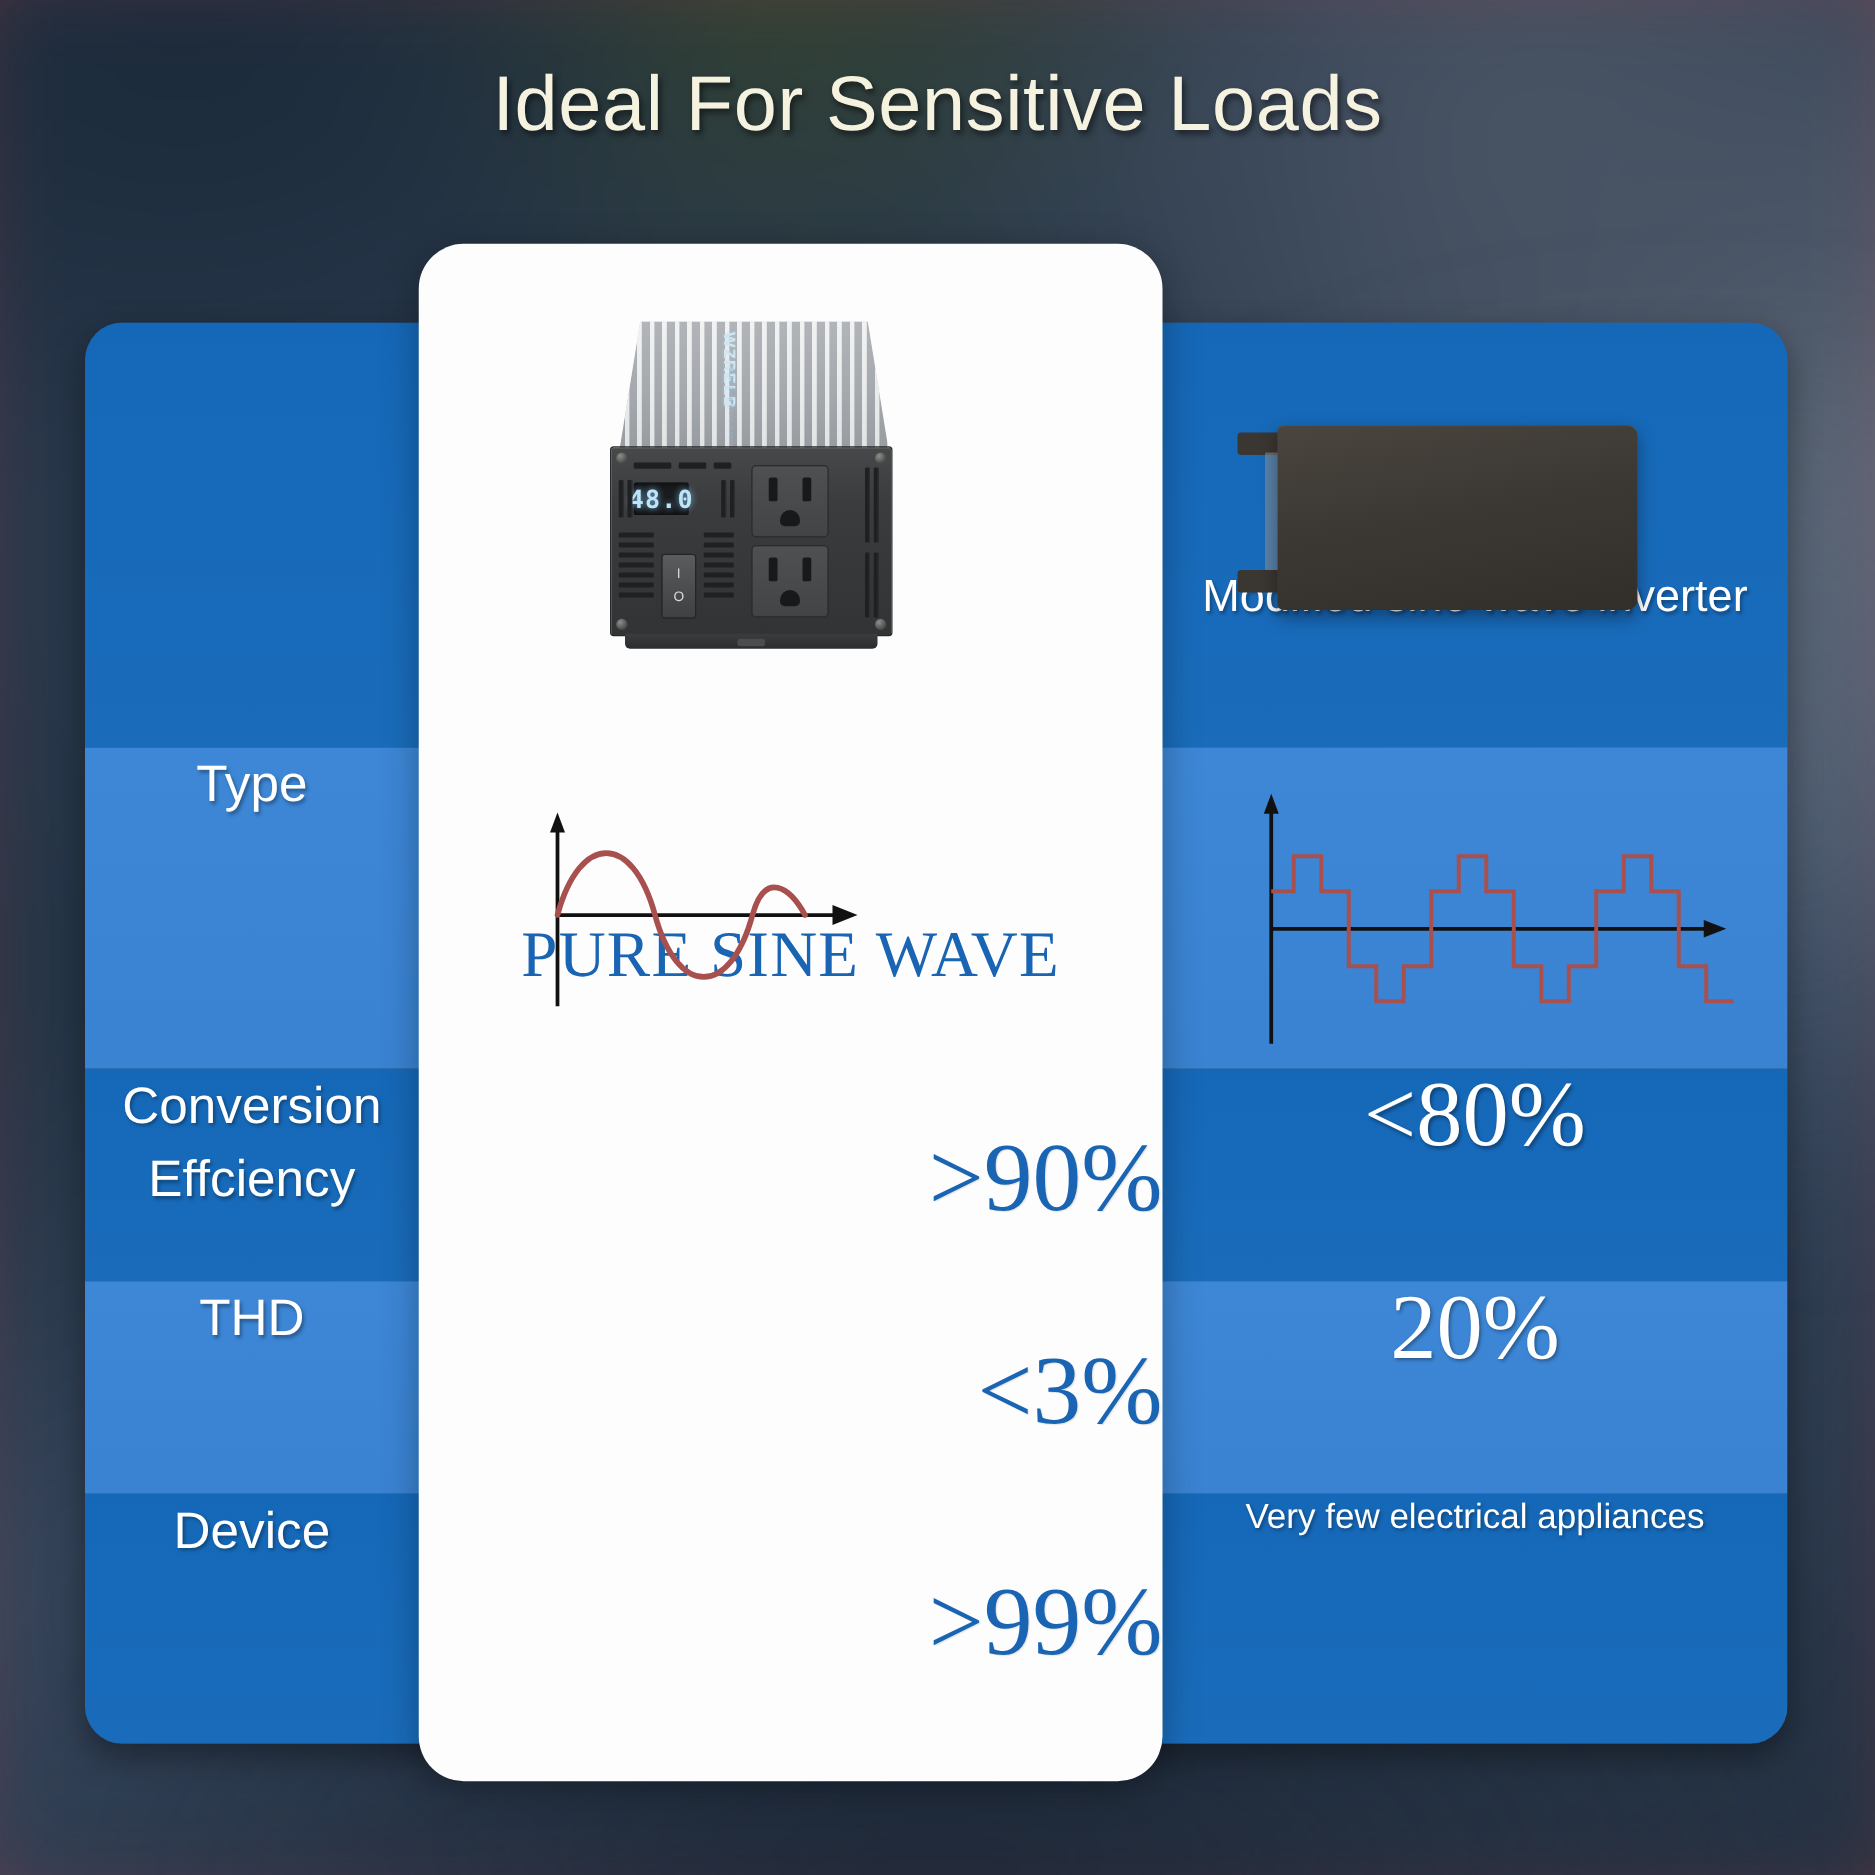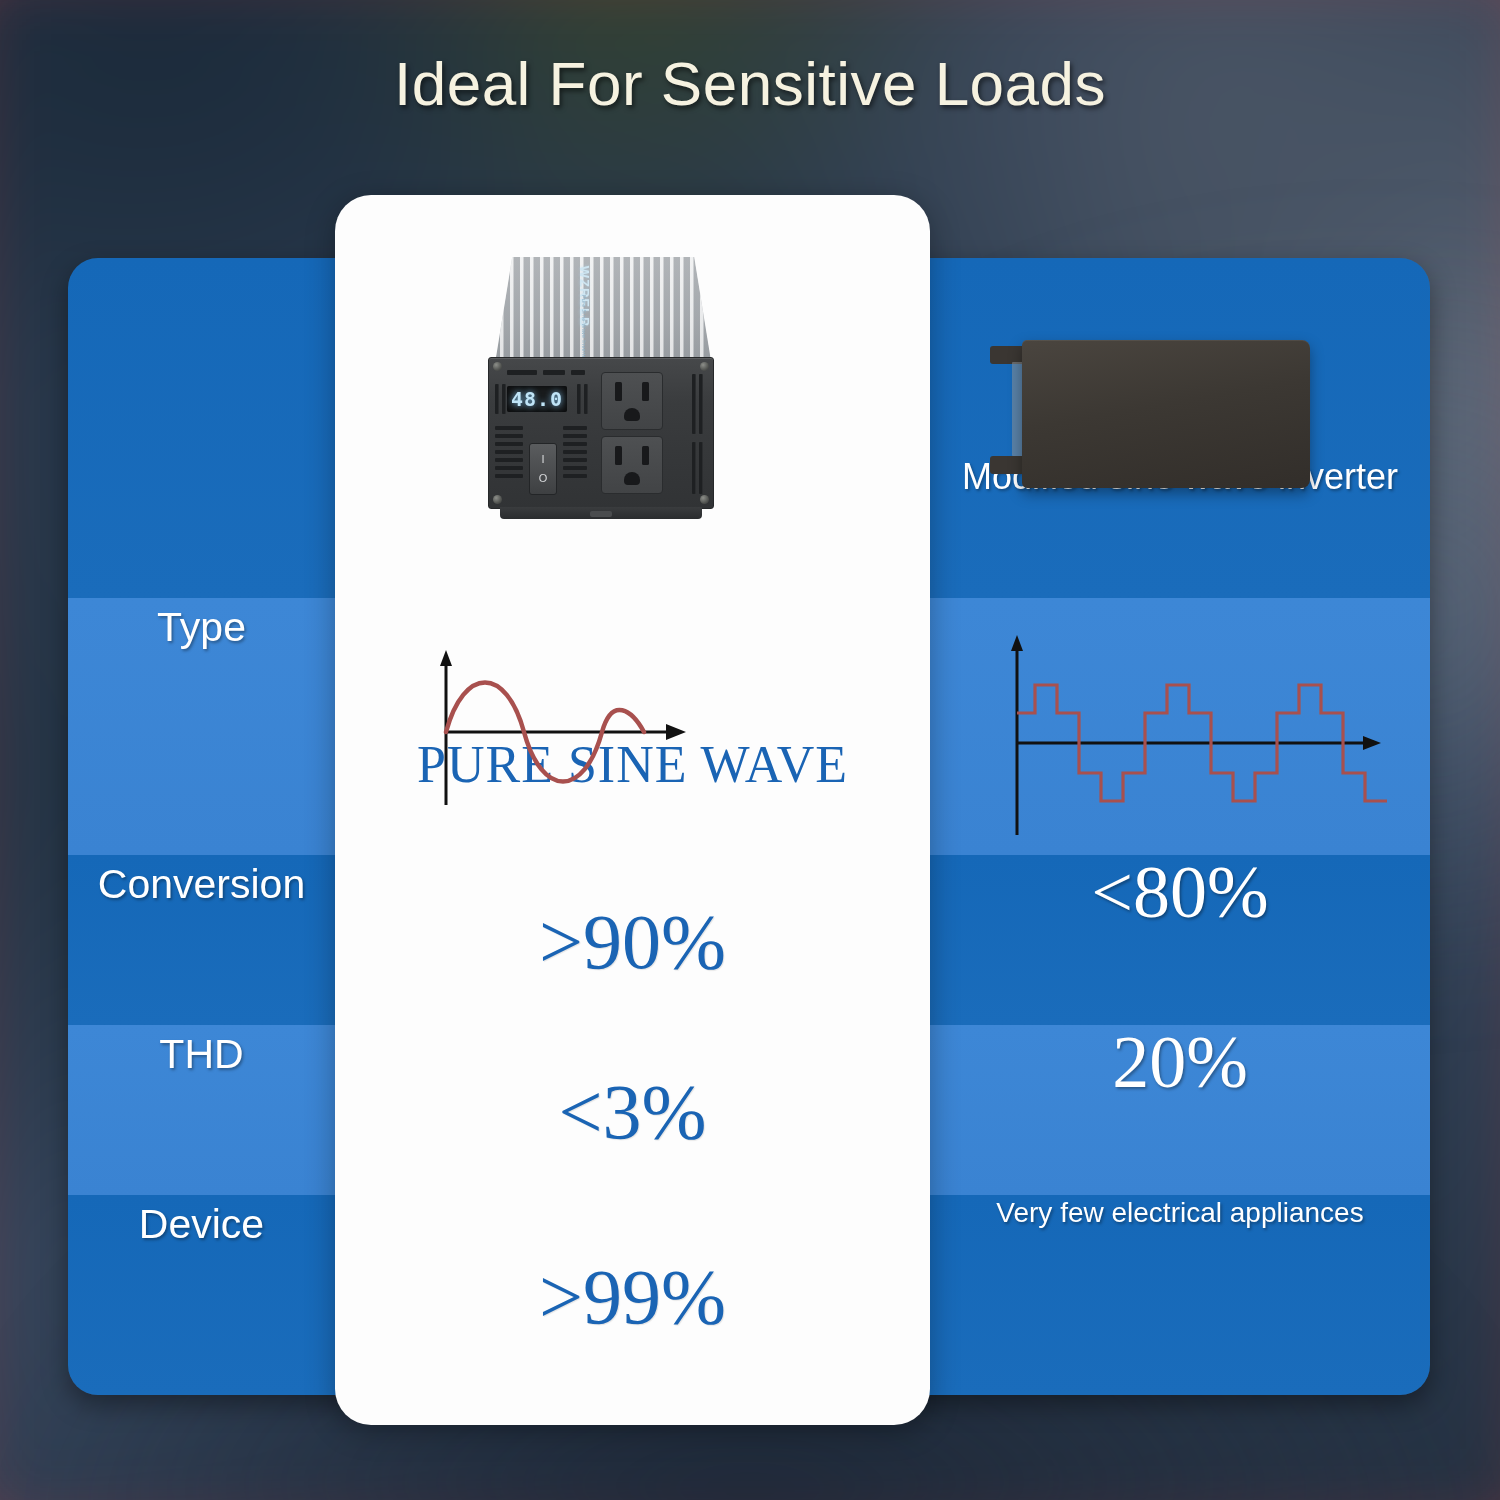--- a/index.html
+++ b/index.html
@@ -94,21 +94,21 @@
     position:absolute;
     left:335px; top:195px;
     width:595px; height:1230px;
     background:#fdfdfd;
     border-radius:36px;
     box-shadow:0 6px 30px rgba(0,0,0,.30);
     overflow:hidden;
   }
   .wc-block {
     position:absolute; left:0; width:100%;
-    display:flex; align-items:center; justify-content:center;
+    display:flex; align-items:center; justify-content:flex-end;
   }
   .center-value {
     font-family:"Liberation Serif", serif;
     font-size:78px; line-height:1;
     color:#1a64b4;
     font-weight:400;
     text-shadow:1px 1px 1px rgba(0,0,0,.10);
   }
   #pure-sine-heading {
     position:absolute; left:0; top:540px; width:100%;
@@ -175,21 +175,21 @@
     background:linear-gradient(180deg,#3a3c3e,#2a2c2e);
     border-radius:0 0 4px 4px;
   }
   #inv-base::after {
     content:""; position:absolute; left:50%; top:4px;
     transform:translateX(-50%);
     width:22px; height:6px; border-radius:2px; background:#4a4c4e;
   }
   
   #inv-led {
-    position:absolute; left:18px; top:28px; width:60px; height:26px;
+    position:absolute; left:18px; top:28px; width:44px; height:26px;
     background:#191b1d;
     border-radius:2px;
     display:flex; align-items:center; justify-content:center;
     box-shadow:inset 0 0 6px rgba(0,0,0,.8);
   }
   #inv-led-text {
     font-family:"DejaVu Sans Mono", monospace;
     font-size:20px; font-weight:700; letter-spacing:1px;
     color:#bfe4f7;
     text-shadow:0 0 6px rgba(130,200,245,.9);
@@ -289,20 +289,21 @@
       <div class="cell-left">
         <div class="label-text">Type</div>
       </div>
       <div class="cell-mid"></div>
       <div class="cell-right"></div>
     </div>
 
     <div class="brow dark" style="top:597px; height:170px;">
       <div class="cell-left">
         <div class="label-text">Conversion</div>
+        <div class="label-text">Effciency</div>
       </div>
       <div class="cell-mid"></div>
       <div class="cell-right">
         <div class="right-value">&lt;80%</div>
       </div>
     </div>
 
     <div class="brow light" style="top:767px; height:170px;">
       <div class="cell-left">
         <div class="label-text">THD</div>

